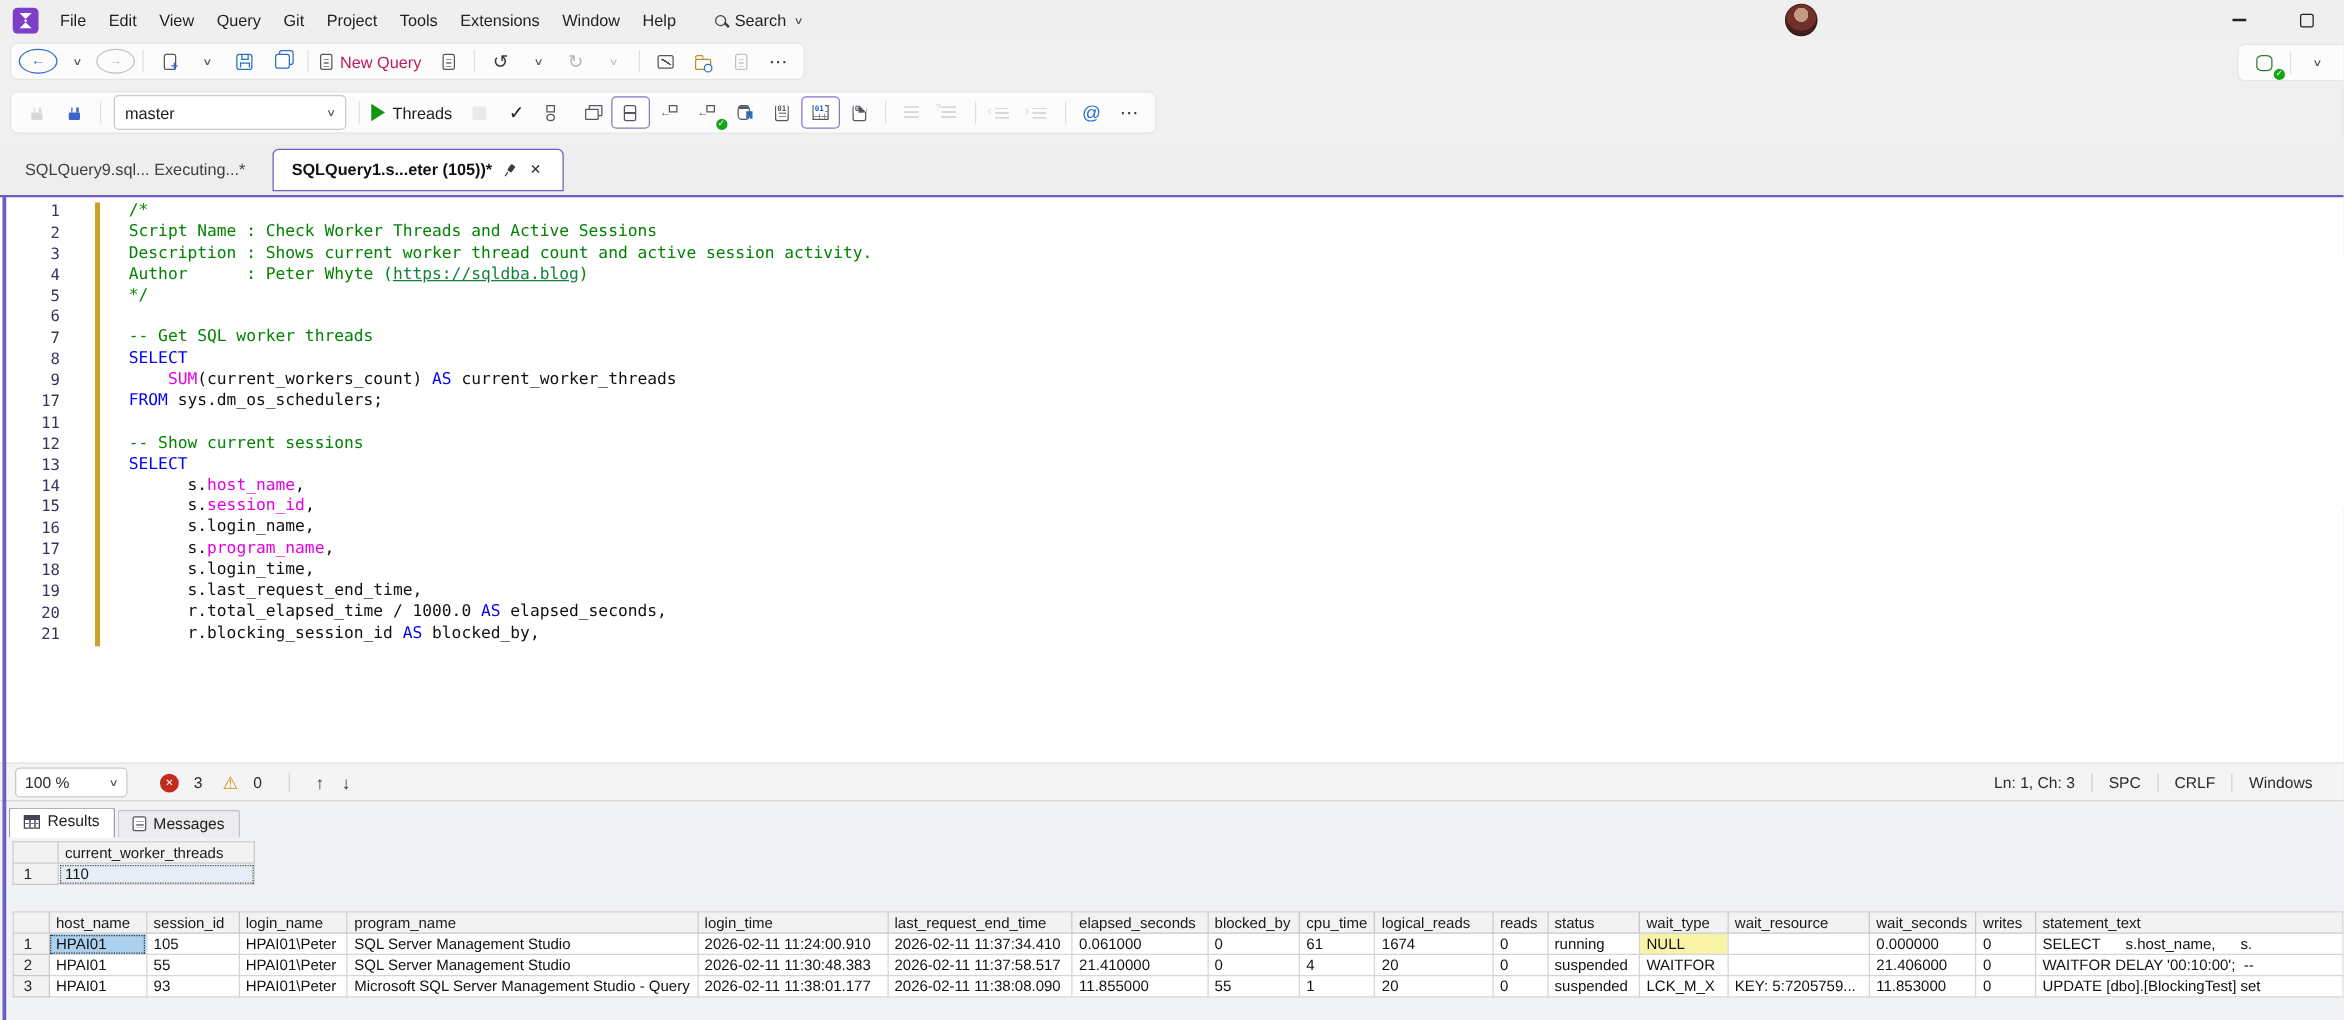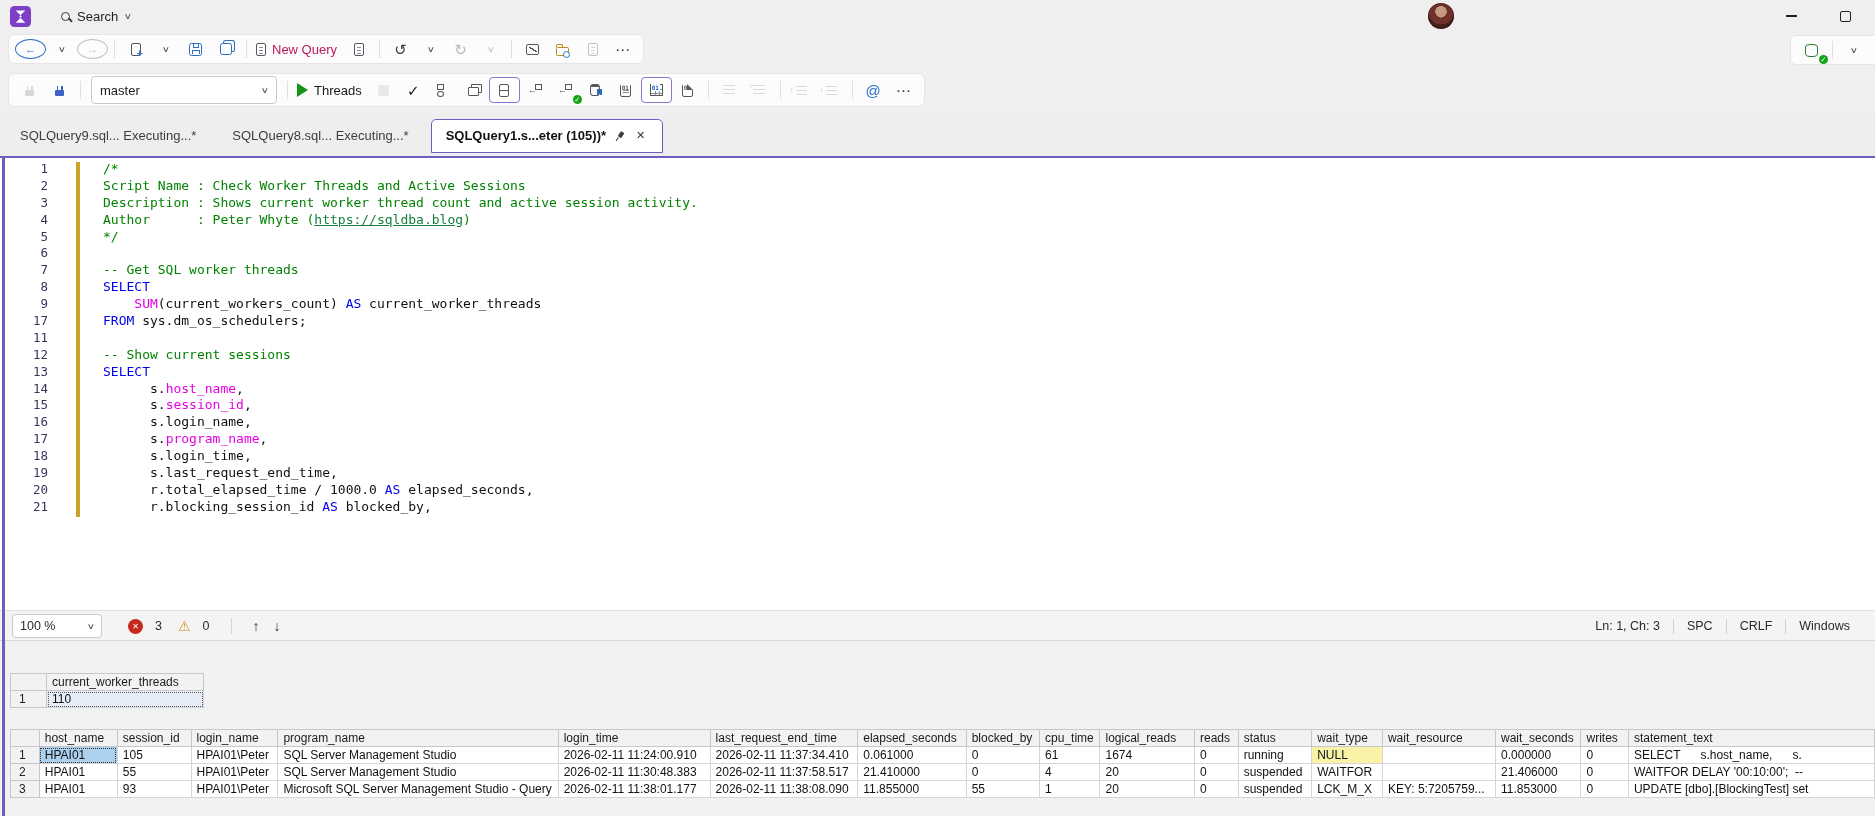--- a/index.html
+++ b/index.html
@@ -173,20 +173,32 @@
 
 <div class="app">
 
   <div class="titlebar">
     <span class="logo">
       <svg width="21" height="21" viewBox="0 0 24 24">
           <rect width="24" height="24" rx="5" fill="#7d3fc8"></rect>
           <path d="M6.5 5h11l-7 7 7 7h-11l7-7z" fill="#fff"></path>
         </svg>
     </span>
+    <nav class="menubar" id="menubar">
+        <div class="menu-item">File</div>
+        <div class="menu-item">Edit</div>
+        <div class="menu-item">View</div>
+        <div class="menu-item">Query</div>
+        <div class="menu-item">Git</div>
+        <div class="menu-item">Project</div>
+        <div class="menu-item">Tools</div>
+        <div class="menu-item">Extensions</div>
+        <div class="menu-item">Window</div>
+        <div class="menu-item">Help</div>
+      </nav>
     <div class="searchbox">
       <span class="cicon i-mag"></span>
       <span>Search</span>
       <span class="chev-glyph">∨</span>
     </div>
     <span class="avatar"></span>
     <span class="wbtn" style="left:1768px">
         <span class="minbar"></span>
       </span>
     <span class="wbtn" style="left:1822px">
@@ -337,23 +349,20 @@
         </div>
         <div class="tb-btn ">
           <span class="glyph">⋯</span>
         </div>
       </div>
   </div>
 
   <div class="tabstrip" id="tabstrip">
       <div class="tab">
         <span class="tab-label">SQLQuery9.sql... Executing...*</span>
-      </div>
-      <div class="tab">
-        <span class="tab-label">SQLQuery8.sql... Executing...*</span>
       </div>
       <div class="tab active">
         <span class="tab-label">SQLQuery1.s...eter (105))*</span>
         <span class="pin"></span>
         <span class="tclose">✕</span>
       </div>
     </div>
   <span class="tab-ovf">⋯</span>
   <div class="tabline"></div>
   <div class="focusline"></div>
@@ -407,20 +416,30 @@
         <span class="st-sep"></span>
         <span class="st-item">SPC</span>
         <span class="st-sep"></span>
         <span class="st-item">CRLF</span>
         <span class="st-sep"></span>
         <span class="st-item">Windows</span>
       </span>
   </div>
 
   <div class="results">
+    <div class="rtabs" id="rtabs">
+        <div class="rtab ractive">
+          <span class="cicon i-grid9"></span>
+          <span class="rtab-label">Results</span>
+        </div>
+        <div class="rtab">
+          <span class="cicon i-msg"></span>
+          <span class="rtab-label">Messages</span>
+        </div>
+      </div>
     <div class="gridwrap g1" id="g1">
         <table class="grid">
           <colgroup>
             <col style="width: 36px;">
             <col style="width: 157px;">
           </colgroup>
           <thead>
             <tr>
               <th></th>
               <th>current_worker_threads</th>

